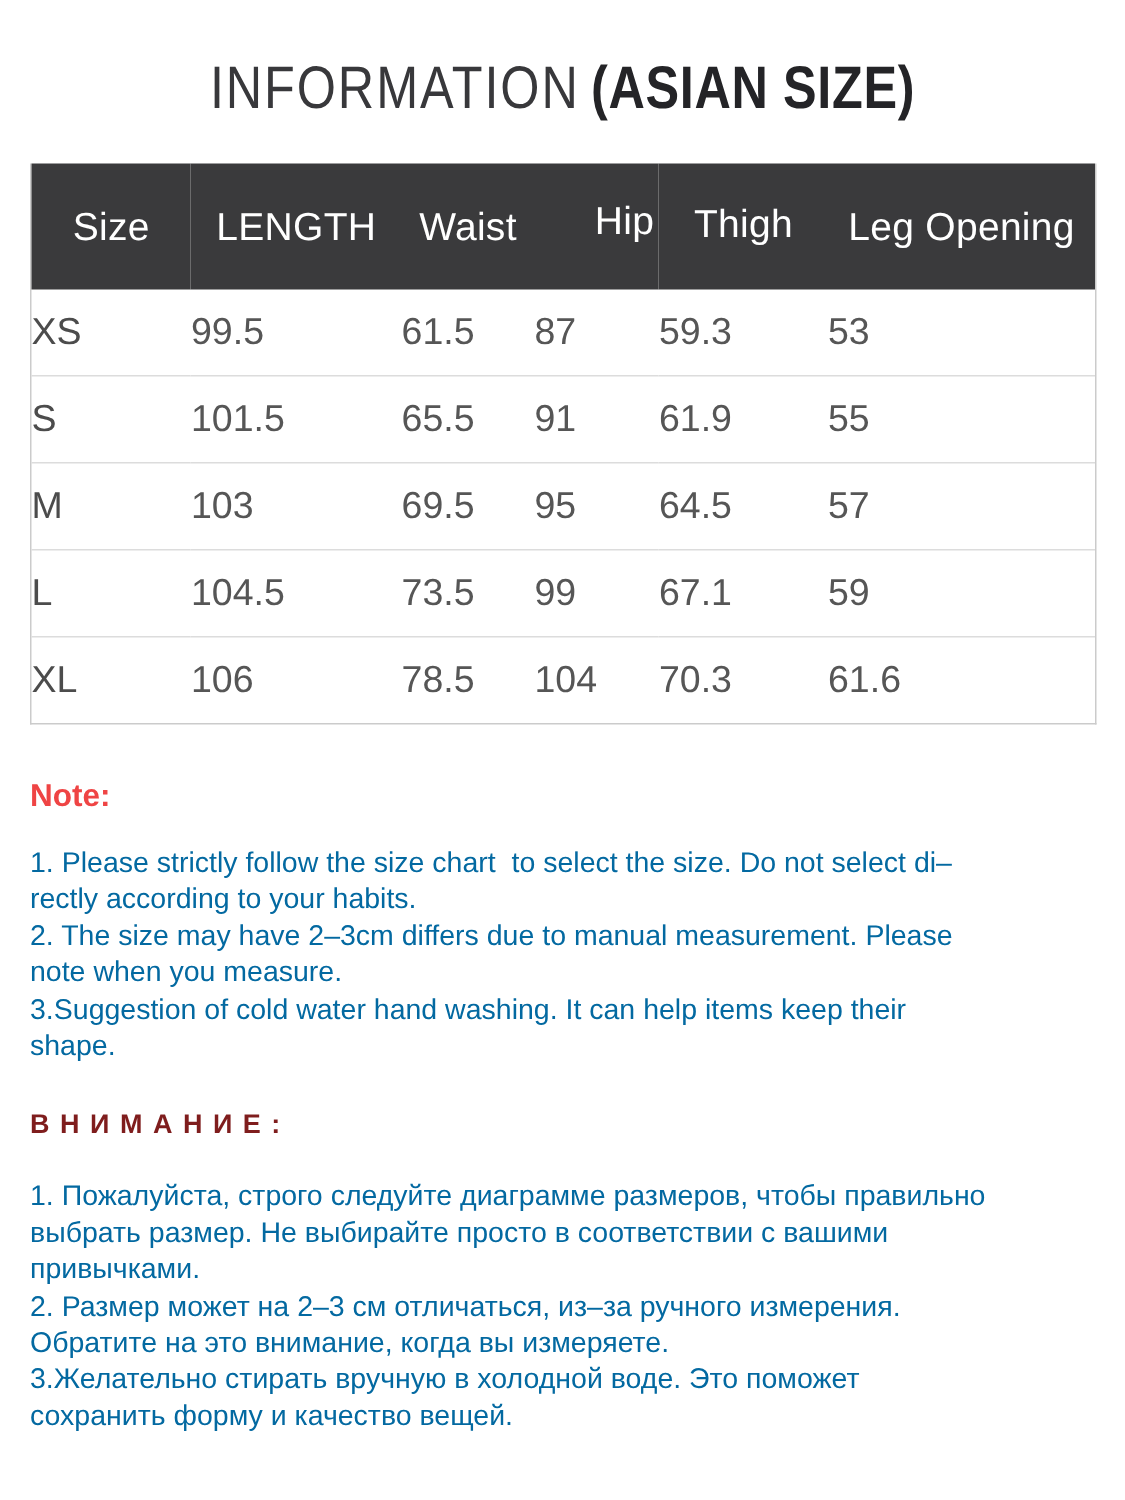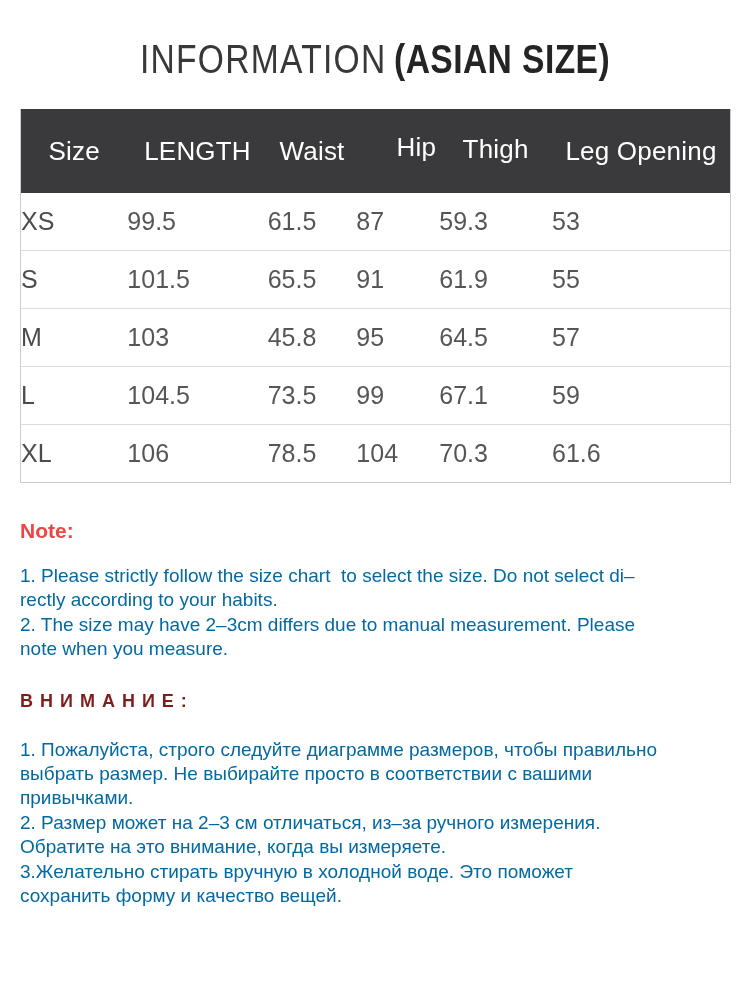--- a/index.html
+++ b/index.html
@@ -126,21 +126,21 @@
           <td class="size-col">S</td>
           <td>101.5</td>
           <td>65.5</td>
           <td>91</td>
           <td>61.9</td>
           <td>55</td>
         </tr>
         <tr>
           <td class="size-col">M</td>
           <td>103</td>
-          <td>45.8</td>
+          <td>69.5</td>
           <td>95</td>
           <td>64.5</td>
           <td>57</td>
         </tr>
         <tr>
           <td class="size-col">L</td>
           <td>104.5</td>
           <td>73.5</td>
           <td>99</td>
           <td>67.1</td>
@@ -157,20 +157,22 @@
       </tbody>
     </table>
   </div>
 
   <section class="note-section">
     <h2 class="note-heading">Note:</h2>
     <p class="note-text">1. Please strictly follow the size chart  to select the size. Do not select di–
 rectly according to your habits.</p>
     <p class="note-text">2. The size may have 2–3cm differs due to manual measurement. Please
 note when you measure.</p>
+    <p class="note-text">3.Suggestion of cold water hand washing. It can help items keep their
+shape.</p>
   </section>
 
   <section class="attention-section">
     <h2 class="attention-heading">ВНИМАНИЕ:</h2>
     <p class="note-text">1. Пожалуйста, строго следуйте диаграмме размеров, чтобы правильно
 выбрать размер. Не выбирайте просто в соответствии с вашими
 привычками.</p>
     <p class="note-text">2. Размер может на 2–3 см отличаться, из–за ручного измерения.
 Обратите на это внимание, когда вы измеряете.</p>
     <p class="note-text">3.Желательно стирать вручную в холодной воде. Это поможет

